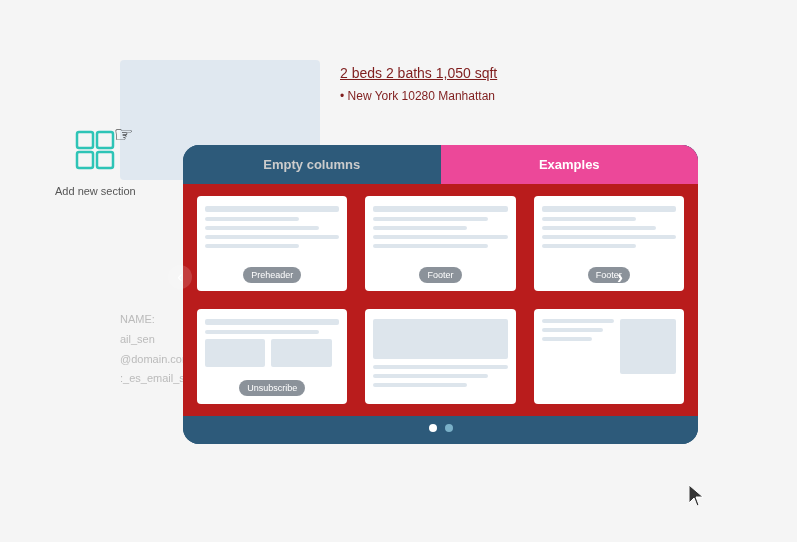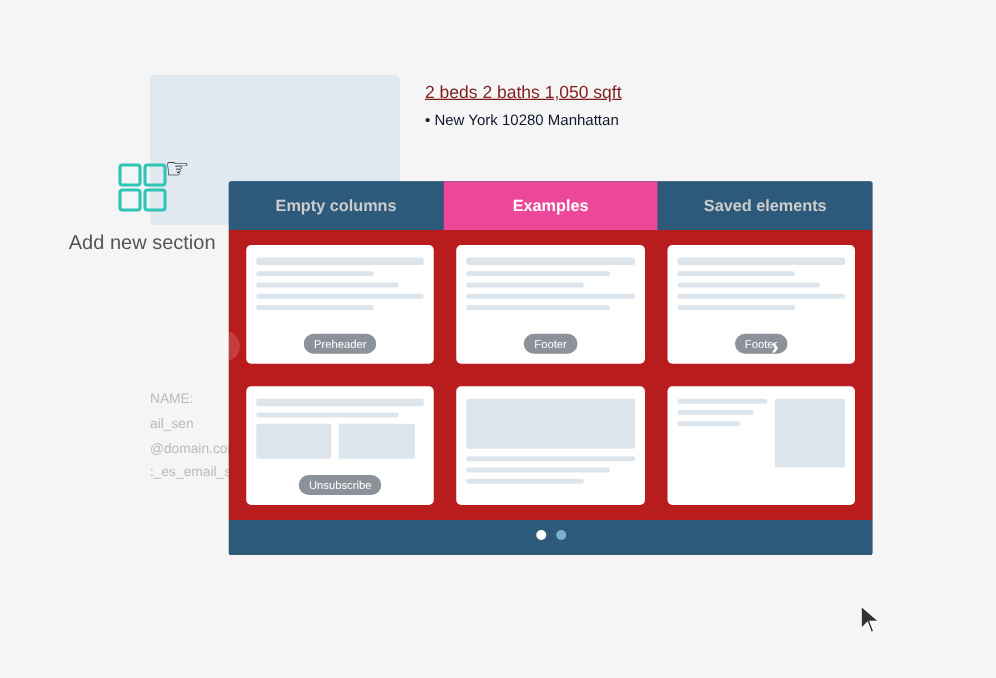--- a/index.html
+++ b/index.html
@@ -44,21 +44,21 @@
     }
 
     .bg-listing-title {
       color: #7f1d1d;
       font-size: 14px;
       text-decoration: underline;
       margin-bottom: 8px;
     }
 
     .bg-listing-sub {
-      color: #0f172a;
+      color: #7f1d1d;
       font-size: 12px;
     }
 
     .bg-form-area {
       position: absolute;
       top: 310px;
       left: 120px;
       color: #bbb;
       font-size: 11px;
       line-height: 1.8;
@@ -103,21 +103,21 @@
     }
 
     .hand-cursor {
       position: absolute;
       top: -8px;
       right: -18px;
       font-size: 22px;
     }
 
     .sidebar-label {
-      font-size: 16px;
+      font-size: 11px;
       color: #555;
       text-align: center;
       line-height: 1.3;
       margin-top: 4px;
     }
 
     
     .carousel-arrow-left {
       position: absolute;
       left: 168px;
@@ -135,21 +135,21 @@
       z-index: 10;
     }
 
     
     .popup-panel {
       position: absolute;
       top: 145px;
       left: 183px;
       width: 515px;
       background: #2d5a7a;
-      border-radius: 2px;
+      border-radius: 16px;
       padding: 0;
       overflow: hidden;
     }
 
     
     .tabs {
       display: flex;
       background: #2d5a7a;
     }
 
@@ -299,21 +299,20 @@
 section</div>
 </div>
 
 <div class="carousel-arrow-left">‹</div>
 
 <div class="popup-panel">
 
   <div class="tabs">
     <div class="tab">Empty columns</div>
     <div class="tab active">Examples</div>
-    <div class="tab">Saved elements</div>
   </div>
 
   <div class="cards-grid">
 
     <div class="card">
       <div class="card-line full"></div>
       <div class="card-line short thin"></div>
       <div class="card-line medium thin"></div>
       <div class="card-line full thin"></div>
       <div class="card-line short thin"></div>

